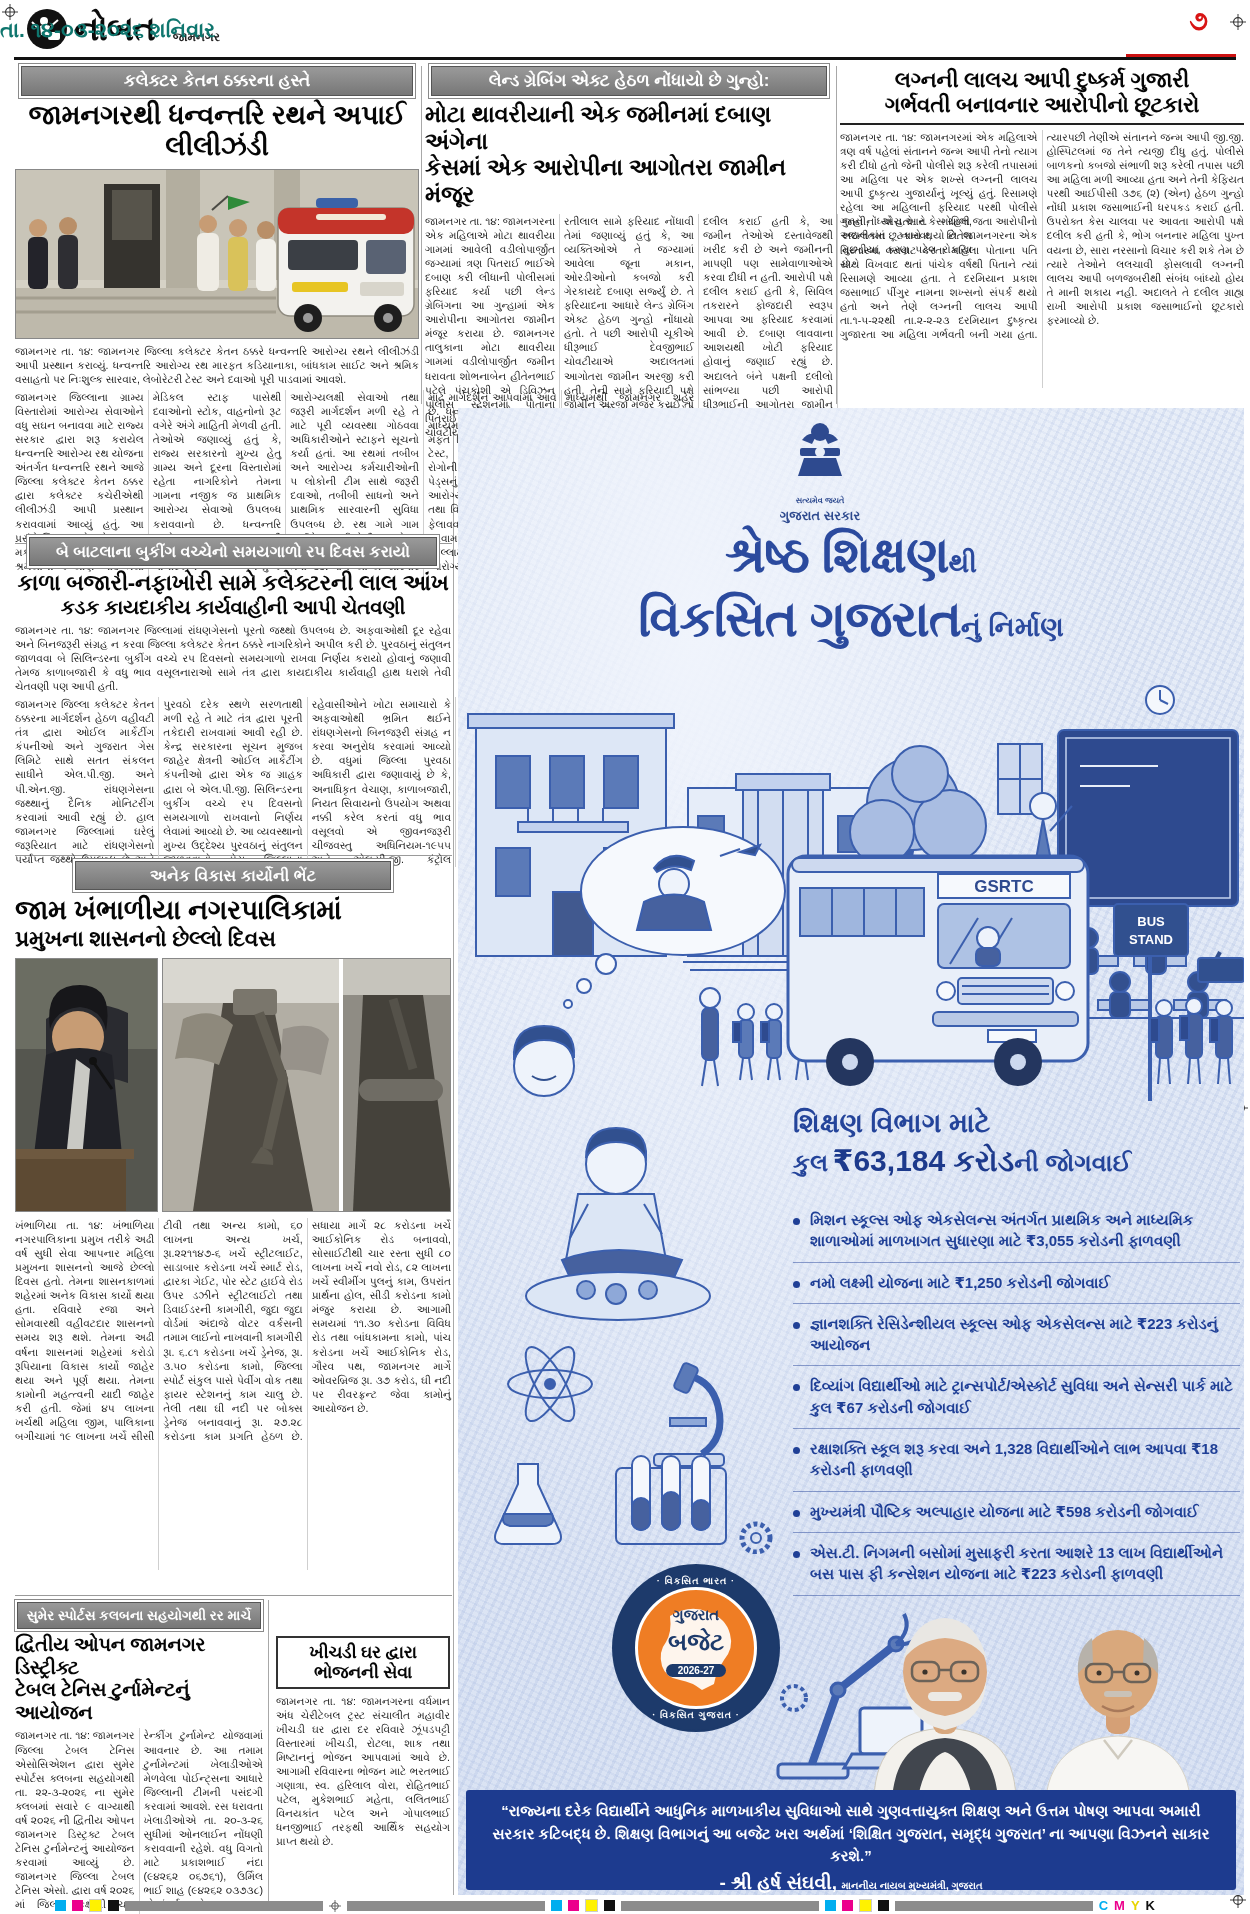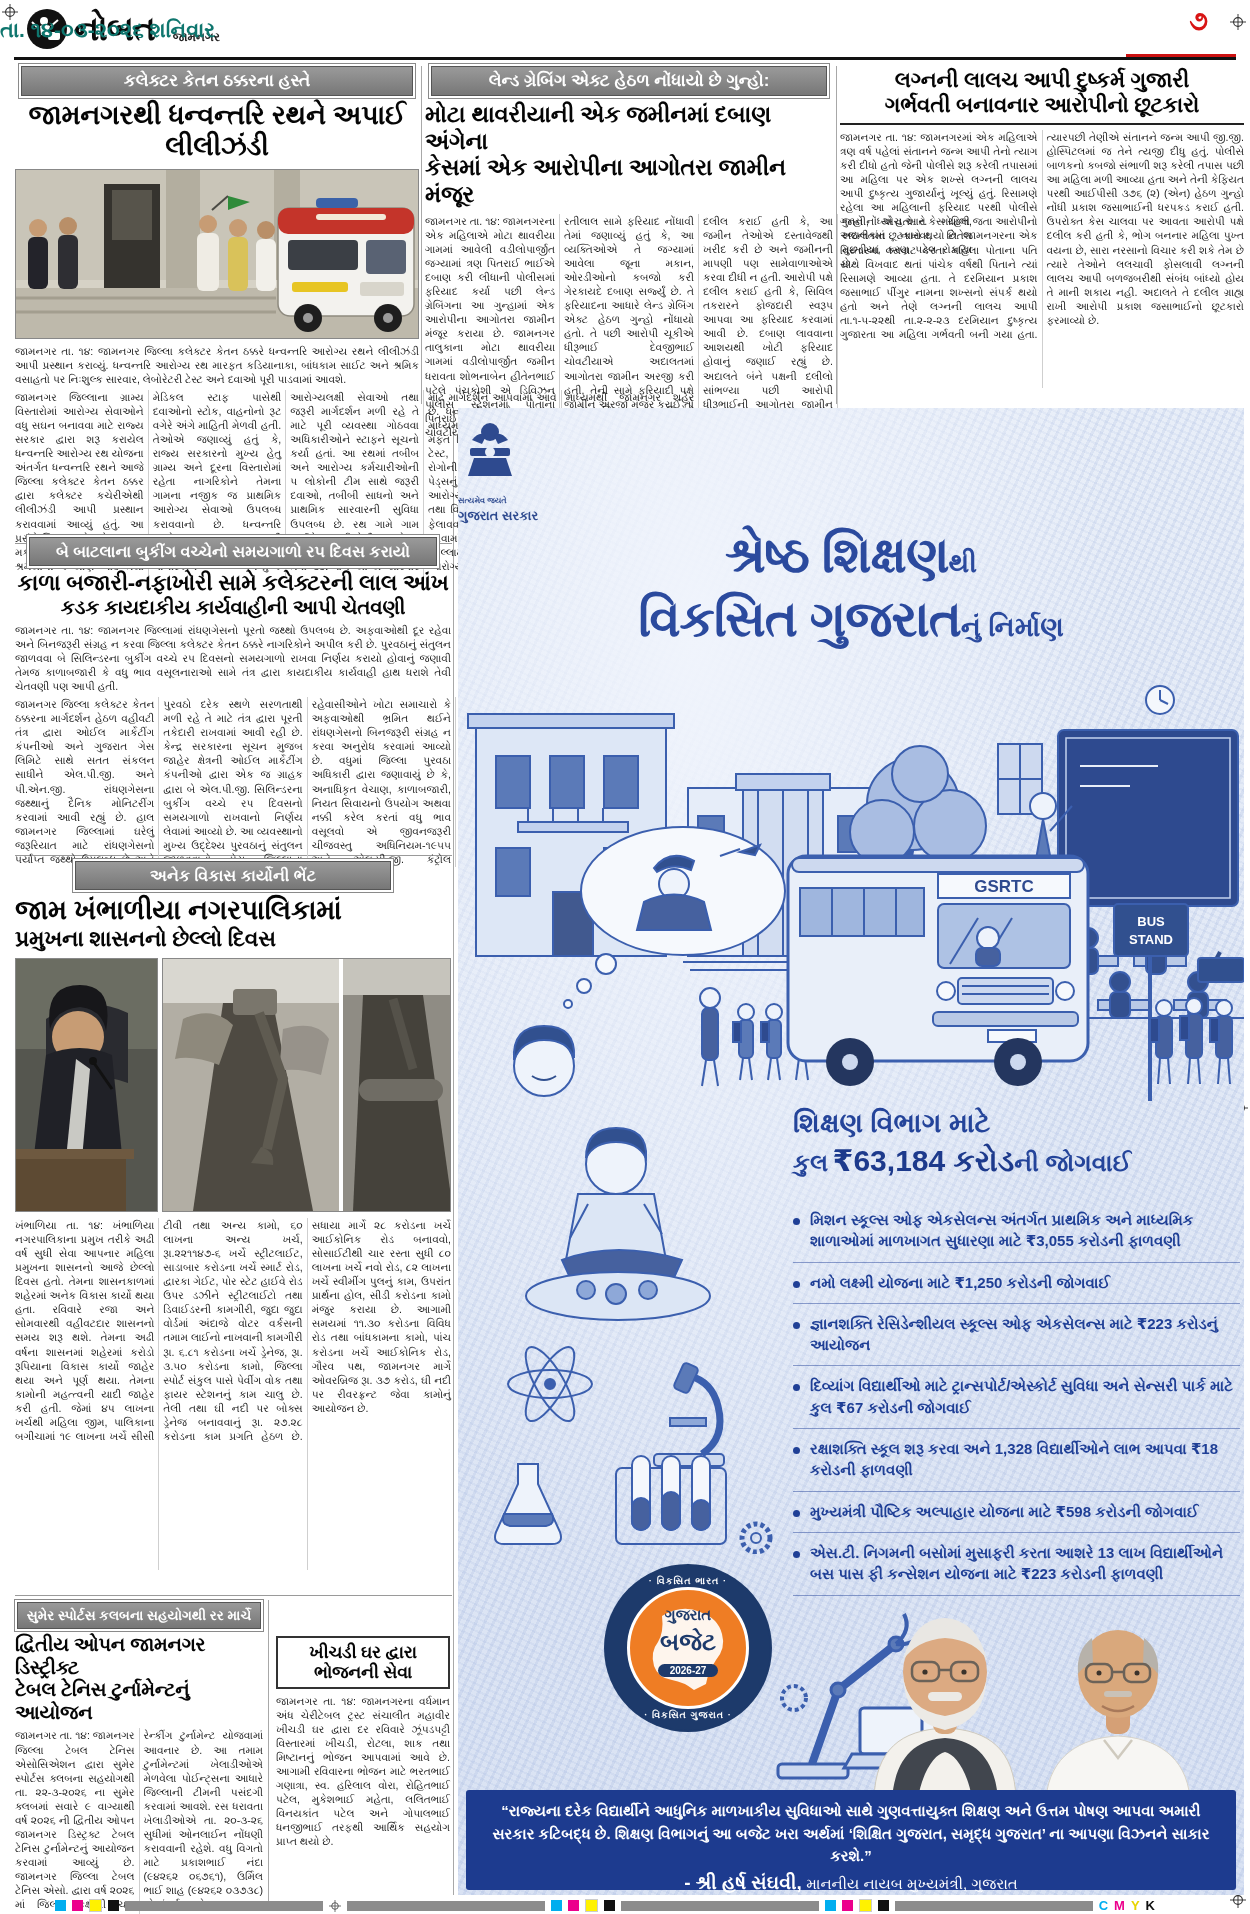--- a/index.html
+++ b/index.html
@@ -34,21 +34,21 @@
   .bullet-item{display:flex;gap:10px;padding:9px 0 10px 0;border-bottom:1px solid rgba(43,74,158,.5);
                font-size:15px;line-height:1.42;color:#1f3f96;font-weight:600;text-align:left;}
   .bullet-item:last-child{border-bottom:1px solid rgba(43,74,158,.5);}
   .bullet-dot{flex:0 0 auto;width:7px;height:7px;border-radius:50%;background:#1f3f96;margin-top:9px;}
   .badge{border-radius:50%;background:#1d3a6b;box-shadow:0 0 0 2px #1d3a6b;}
   .badge-inner{border-radius:50%;background:#ef7d24;border:3px solid #fff;position:absolute;}
   .badge-arc{position:absolute;width:100%;text-align:center;color:#fff;font-size:9.5px;letter-spacing:1px;font-weight:bold;}
   .quotebar{background:#1d3b8f;color:#fff;text-align:center;border-radius:3px;}
   .quote-text{font-size:15px;line-height:1.5;font-weight:600;}
   .quote-author{font-size:19px;font-weight:900;}
-  .quote-author-title{font-size:15px;font-weight:400;}
+  .quote-author-title{font-size:10px;font-weight:700;}
   
   .pstrip{display:flex;align-items:center;gap:6px;}
   .psq{width:11px;height:11px;display:inline-block;}
   .pbar{height:10px;background:#8c8c8c;flex:1;}
   .cmyk-ltr{font-size:13px;font-weight:900;}
 </style>
 </head>
 <body>
 
 <div id="page">
@@ -243,21 +243,21 @@
   <div class="abs" style="left:276px;top:1636px;width:174px">
     <div class="headline" style="font-size:17.5px;border:2px solid #333;padding:4px 2px">
       <div>ખીચડી ઘર દ્વારા</div>
       <div>ભોજનની સેવા</div>
     </div>
     <div class="body-text" style="margin-top:5px;height:196px">જામનગર તા. ૧૪: જામનગરના વર્ધમાન અંધ ચેરીટેબલ ટ્રસ્ટ સંચાલીત મહાવીર ખીચડી ઘર દ્વારા દર રવિવારે ઝૂંપડપટ્ટી વિસ્તારમાં ખીચડી, રોટલા, શાક તથા મિષ્ટાનનું ભોજન આપવામાં આવે છે. આગામી રવિવારના ભોજન માટે ભરતભાઈ ગણાત્રા, સ્વ. હરિલાલ વોરા, રોહિતભાઈ પટેલ, મુકેશભાઈ મહેતા, લલિતભાઈ વિનયકાંત પટેલ અને ગોપાલભાઈ ધનજીભાઈ તરફથી આર્થિક સહયોગ પ્રાપ્ત થયો છે.</div>
   </div>
 
   <div id="ad" class="abs" style="left:458px;top:408px;width:786px;height:1487px">
 
-    <div class="abs" style="left:0;top:10px;width:724px;text-align:left">
+    <div class="abs" style="left:0;top:10px;width:724px;text-align:center">
       <svg width="64" height="74" viewBox="0 0 64 74">
         <g fill="#2e4a8f">
           <circle cx="32" cy="14" r="9"></circle>
           <path d="M14,22 q8,-10 14,-4 l-4,8 z"></path>
           <path d="M50,22 q-8,-10 -14,-4 l4,8 z"></path>
           <rect x="12" y="30" width="40" height="8" rx="2"></rect>
           <circle cx="32" cy="34" r="5" fill="#e8eef8"></circle>
           <path d="M16,40 h32 l6,18 h-44 z"></path>
         </g>
       </svg>
@@ -505,21 +505,21 @@
       <div class="bullet-item">
           <span class="bullet-dot"></span>
           <span>મુખ્યમંત્રી પૌષ્ટિક અલ્પાહાર યોજના માટે ₹598 કરોડની જોગવાઈ</span>
         </div>
       <div class="bullet-item">
           <span class="bullet-dot"></span>
           <span>એસ.ટી. નિગમની બસોમાં મુસાફરી કરતા આશરે 13 લાખ વિદ્યાર્થીઓને બસ પાસ ફી કન્સેશન યોજના માટે ₹223 કરોડની ફાળવણી</span>
         </div>
     </div>
 
-    <div class="abs badge" style="left:148px;top:1158px;width:164px;height:164px">
+    <div class="abs badge" style="left:156px;top:1158px;width:164px;height:164px">
       <div class="badge-arc" style="top:9px">· વિકસિત ભારત ·</div>
       <div class="badge-inner" style="left:21px;top:21px;width:116px;height:116px">
         <svg class="abs" style="left:10px;top:8px" width="96" height="96" viewBox="0 0 96 96">
           <path d="M22,18 q20,-12 38,-4 q18,6 22,22 q4,14 -6,26 q-8,12 -10,24 l-12,6 q-10,-8 -22,-10 q-14,-2 -18,-14 q-4,-14 4,-24 q6,-10 4,-26 z" fill="#ffffff" opacity=".92"></path>
         </svg>
         <div class="abs" style="left:0;top:16px;width:116px;text-align:center;color:#1d3a6b;font-weight:900;font-size:15px">ગુજરાત</div>
         <div class="abs" style="left:0;top:38px;width:116px;text-align:center;color:#1d3a6b;font-weight:900;font-size:24px">બજેટ</div>
         <div class="abs" style="left:28px;top:74px;width:60px;text-align:center;background:#1d3a6b;color:#fff;font-size:10px;font-weight:bold;border-radius:8px;padding:1px 0">2026-27</div>
       </div>
       <div class="badge-arc" style="bottom:9px">· વિકસિત ગુજરાત ·</div>

